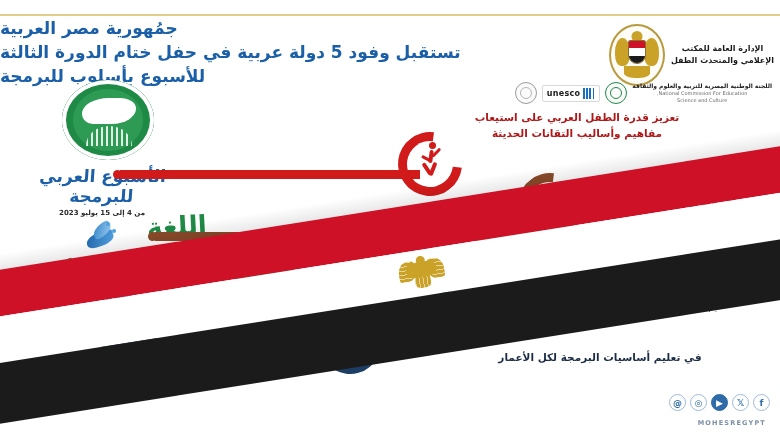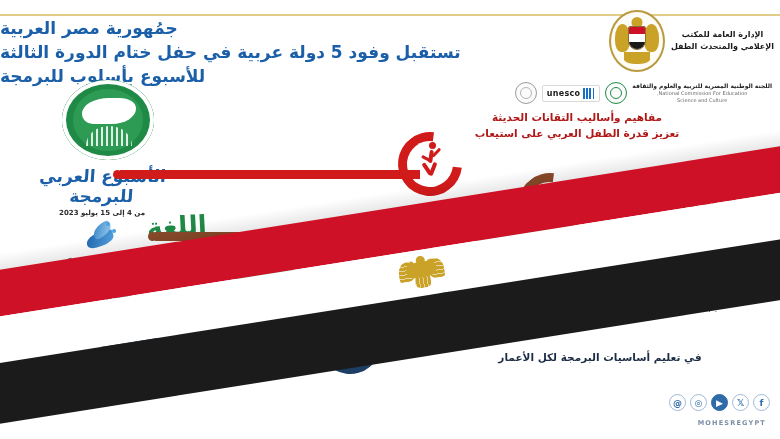--- a/index.html
+++ b/index.html
@@ -17,21 +17,21 @@
   }
 
   
   .top-rule {
     position: absolute; top: 14px; left: 0; width: 780px; height: 2px;
     background: #c9a227; opacity: .55;
   }
 
   
   .gov-block {
-    position: absolute; top: 10px; right: 6px;
+    position: absolute; top: 24px; right: 6px;
     display: flex; align-items: center; gap: 6px;
   }
   .gov-text {
     text-align: center; color: #1a1a1a;
     font-size: 8px; font-weight: bold; line-height: 1.5;
     white-space: nowrap;
   }
   .eagle {
     width: 56px; height: 62px; position: relative;
   }
@@ -484,22 +484,22 @@
   <div class="r1-ring"></div>
   <div class="runner">
     <i class="head"></i>
       <i class="torso"></i>
       <i class="arm1"></i>
     <i class="arm2"></i>
       <i class="leg1"></i>
       <i class="leg2"></i>
   </div>
   <div class="row-text" style="left:452px; top:110px; width:250px; color:#b01818;">
+    <div>تعزيز قدرة الطفل العربي على استيعاب</div>
     <div>مفاهيم وأساليب التقانات الحديثة</div>
-    <div>تعزيز قدرة الطفل العربي على استيعاب</div>
   </div>
 
   <div class="r2-cap"></div>
   <div class="r2-bar"></div>
   <div class="r2-ring"></div>
   <div class="aperture">
     <div class="ap-blade" style="transform:rotate(0deg);"></div>
     <div class="ap-blade" style="transform:rotate(72deg);"></div>
     <div class="ap-blade" style="transform:rotate(144deg);"></div>
     <div class="ap-blade" style="transform:rotate(216deg);"></div>

